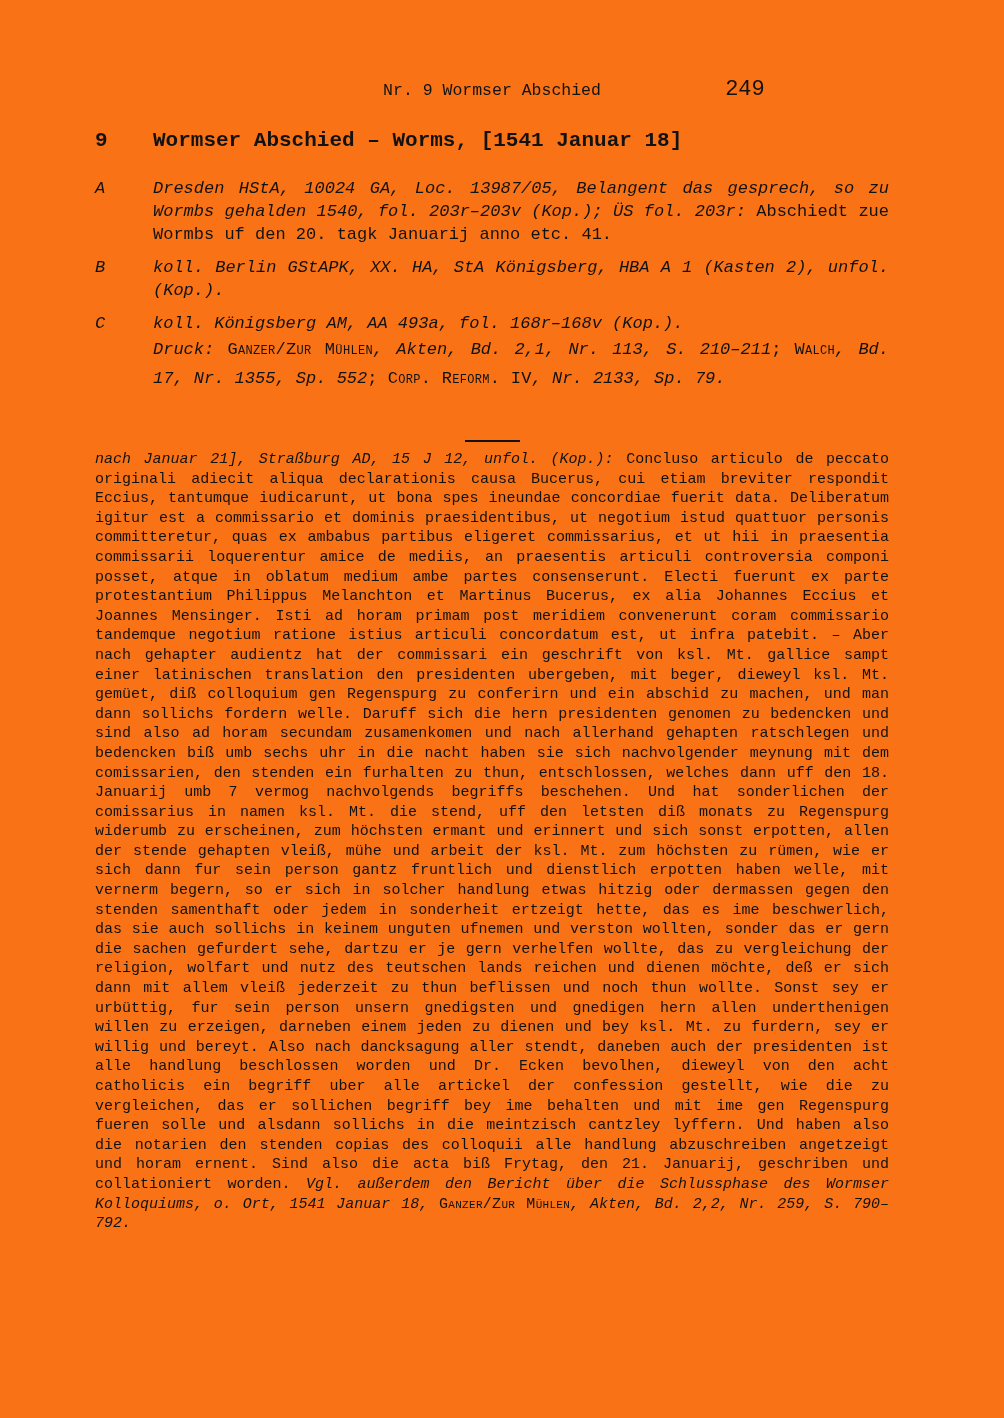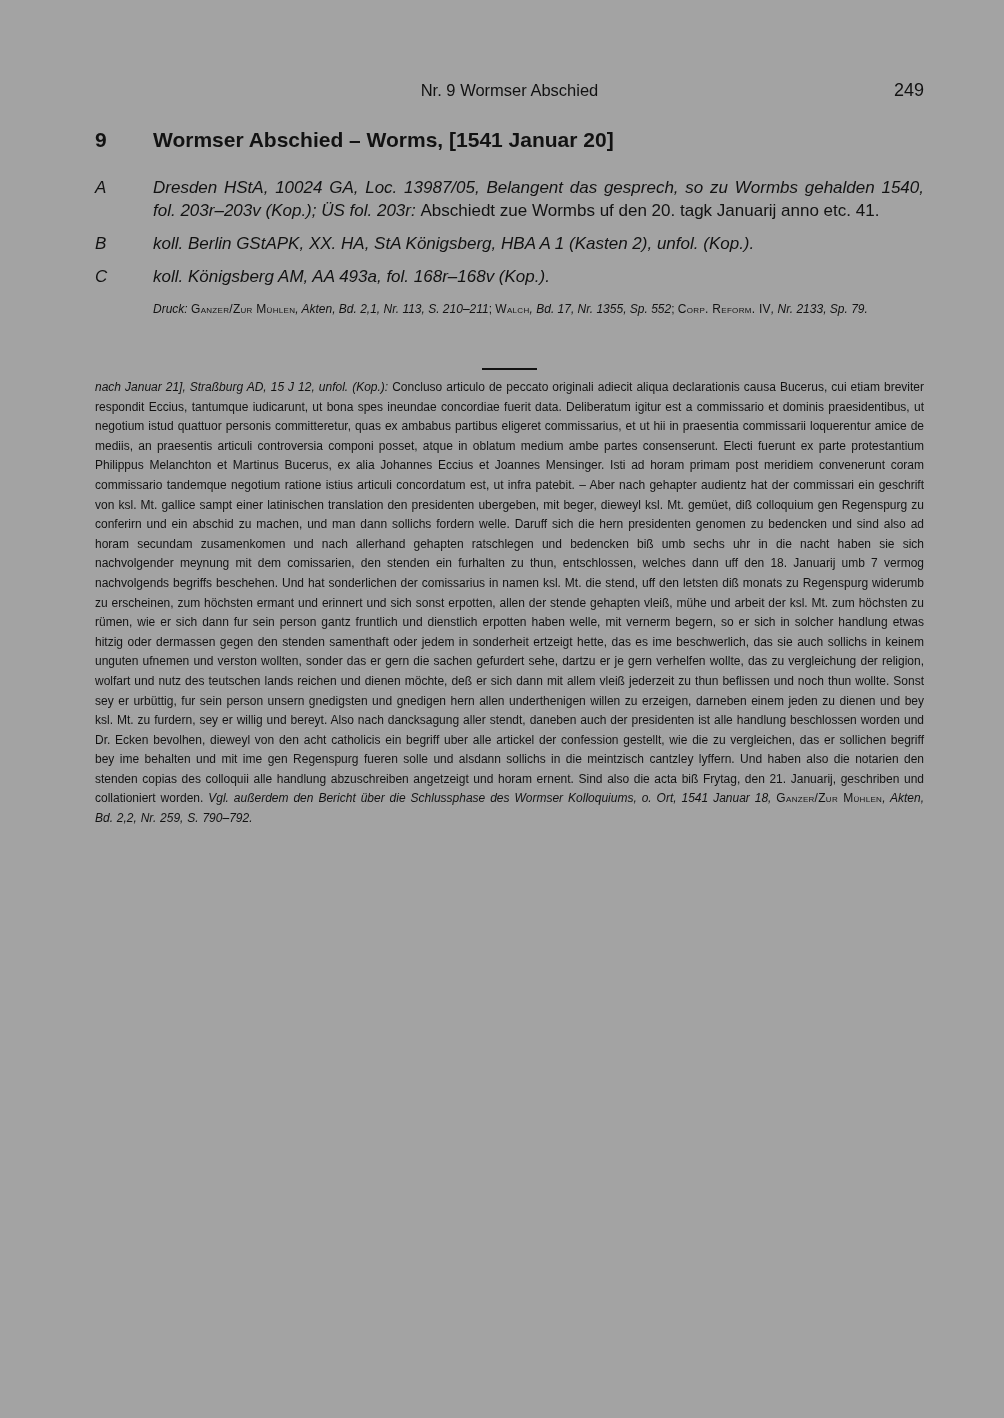--- a/index.html
+++ b/index.html
@@ -4,37 +4,37 @@
 <style>
   html, body {
     margin: 0;
     padding: 0;
     background: #ffffff;
   }
   .page {
     position: relative;
     width: 1004px;
     height: 1418px;
-    background: #a3a3a3;
+    background: #f97316;
     color: #121212;
-    font-family: Liberation Sans, sans-serif;
+    font-family: Liberation Mono, monospace;
     box-sizing: border-box;
-    padding: 80px 80px 0 95px;
+    padding: 80px 115px 0 95px;
     overflow: hidden;
   }
   
   .running-head {
     display: flex;
     align-items: baseline;
     font-size: 16.5px;
     line-height: 20px;
   }
   .running-head .side { flex: 1 1 0; }
   .running-head .mid { flex: 0 0 auto; text-align: center; }
-  .running-head .pagenum { text-align: right; font-size: 18px; }
+  .running-head .pagenum { text-align: center; font-size: 22px; }
 
   
   .section-title {
     display: flex;
     margin-top: 27px;
     font-weight: bold;
     font-size: 21px;
     line-height: 26px;
   }
   .section-title .num { width: 58px; flex: 0 0 auto; }
@@ -52,37 +52,36 @@
     width: 58px;
     flex: 0 0 auto;
     font-style: italic;
   }
   .entry .body {
     flex: 1 1 auto;
     text-align: justify;
   }
 
   .print-ref {
-    margin-top: 10px;
     margin-left: 58px;
-    font-size: 12px;
-    line-height: 23px;
+    font-size: 17px;
+    line-height: 29px;
     text-align: justify;
   }
 
   
   .footnote-sep {
     margin-top: 47px;
     width: 55px;
     border: 0;
     border-top: 2px solid #121212;
   }
   .footnote {
     margin-top: 7px;
-    font-size: 12px;
+    font-size: 15px;
     line-height: 19.6px;
     text-align: justify;
     word-spacing: 0.5px;
   }
 
   
   .seg-r  { font-style: normal; }
   .seg-i  { font-style: italic; }
   .seg-sc { font-style: normal; font-variant: small-caps; letter-spacing: 0.3px; }
 </style>
@@ -92,21 +91,21 @@
 <div class="page">
 
   <div class="running-head">
     <span class="side"></span>
     <span class="mid">Nr. 9 Wormser Abschied</span>
     <span class="side pagenum">249</span>
   </div>
 
   <div class="section-title">
     <span class="num">9</span>
-    <span class="ttl">Wormser Abschied – Worms, [1541 Januar 20]</span>
+    <span class="ttl">Wormser Abschied – Worms, [1541 Januar 18]</span>
   </div>
 
   <div class="sources">
     <div class="entry">
       <span class="lbl">A</span>
       <span class="body"><span class="seg-i">Dresden HStA, 10024 GA, Loc. 13987/05, Belangent das gesprech, so zu Wormbs gehalden 1540, fol. 203r–203v (Kop.); ÜS fol. 203r: </span><span class="seg-r">Abschiedt zue Wormbs uf den 20. tagk Januarij anno etc. 41.</span></span>
     </div>
     <div class="entry">
       <span class="lbl">B</span>
       <span class="body"><span class="seg-i">koll. Berlin GStAPK, XX. HA, StA Königsberg, HBA A 1 (Kasten 2), unfol. (Kop.).</span></span>

